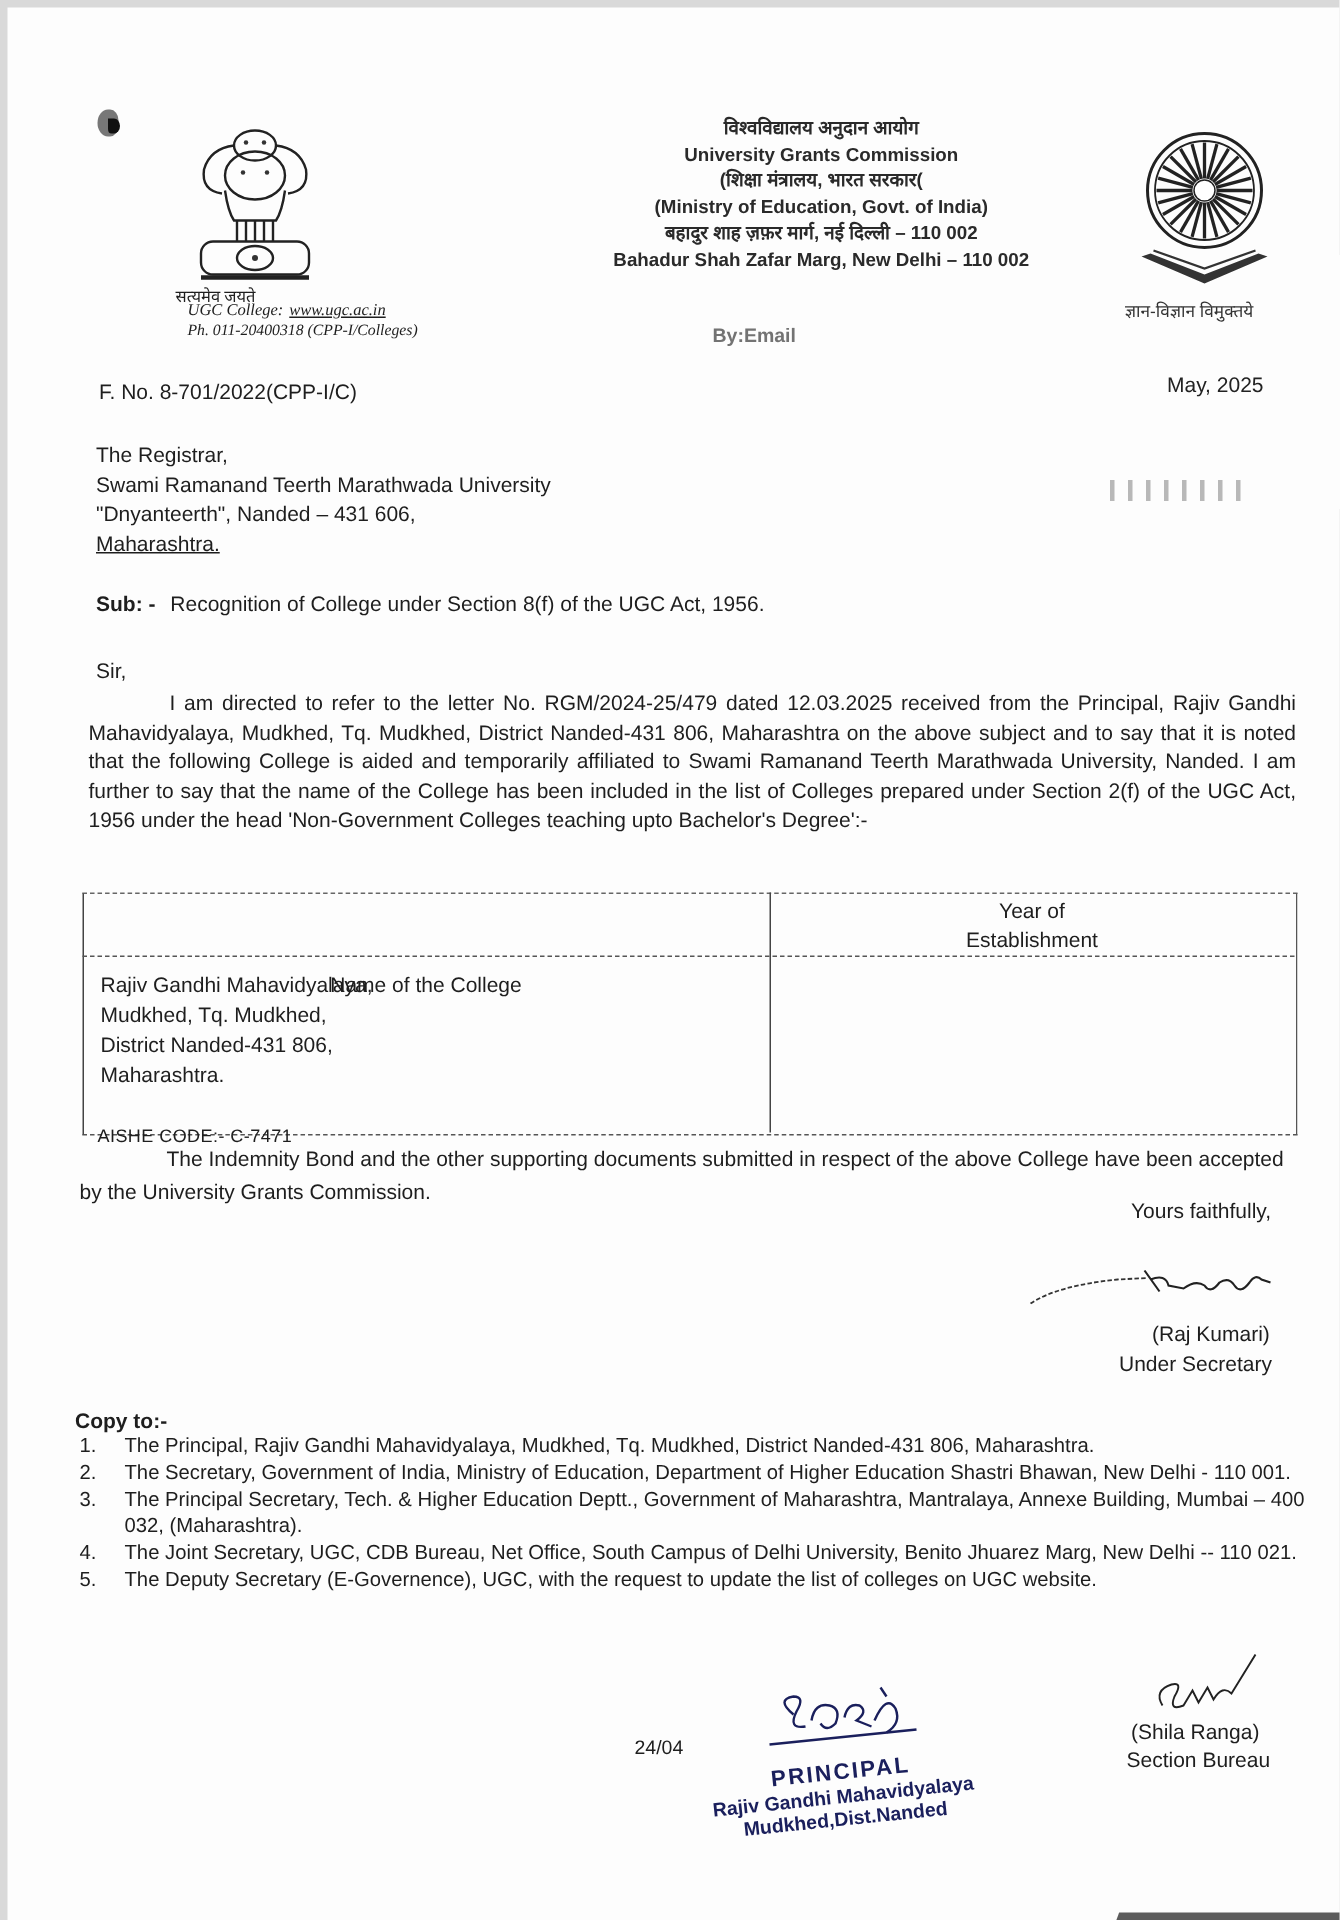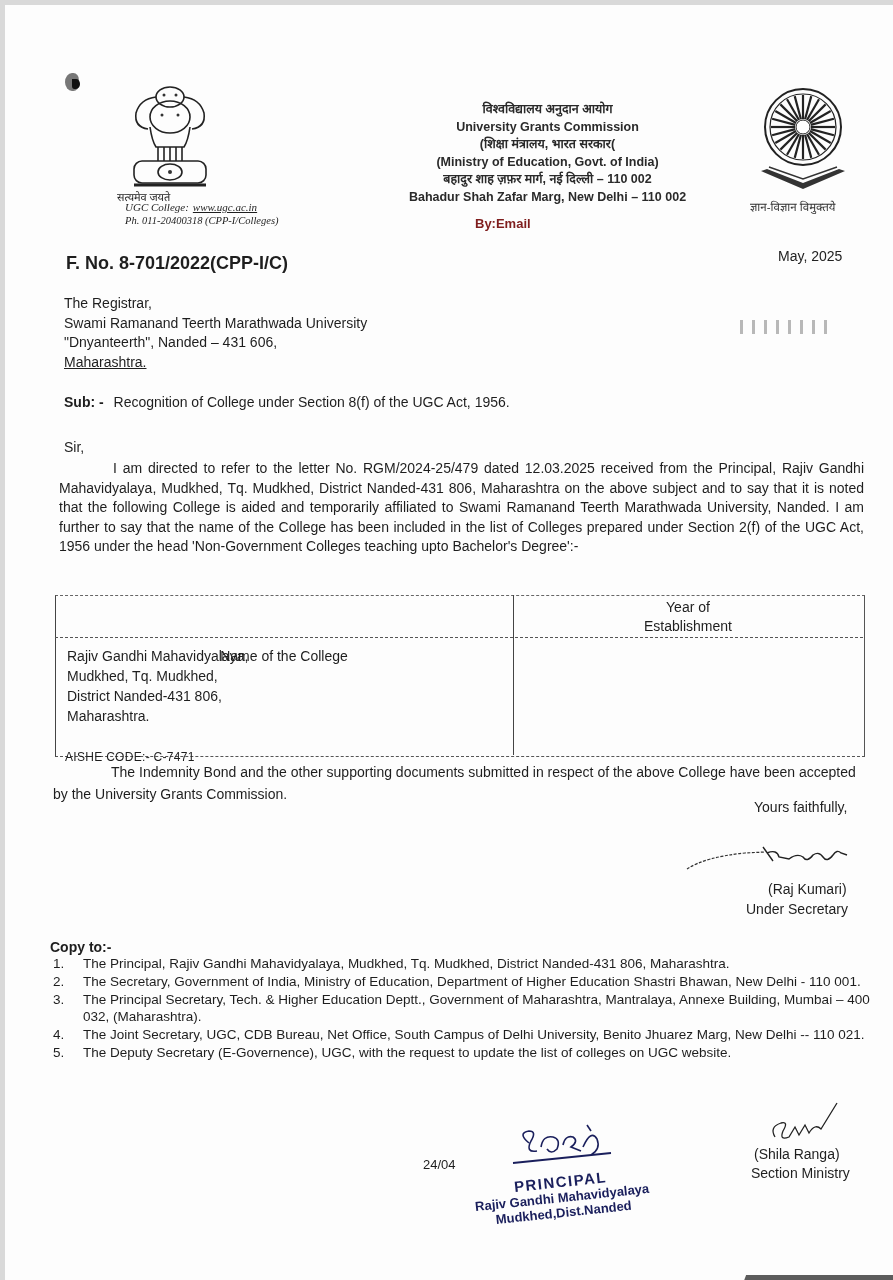--- a/index.html
+++ b/index.html
@@ -13,27 +13,27 @@
   }
   .abs { position: absolute; }
   .emblem-wrap { left: 115px; top: 78px; width: 100px; height: 108px; }
   .emblem-caption { left: 112px; top: 184px; font-family: "Liberation Serif", serif; font-size: 11px; }
   .ugc-site { left: 120px; top: 196px; font-family: "Liberation Serif", serif; font-style: italic; font-size: 11px; }
   .ugc-site .url { text-decoration: underline; margin-left: 4px; }
   .ugc-phone { left: 120px; top: 210px; font-family: "Liberation Serif", serif; font-style: italic; font-size: 10.5px; }
   .mark-blob { left: 60px; top: 68px; width: 14px; height: 18px; border-radius: 50% 40% 40% 50%; background: #777; }
   .mark-blob:after { content:""; position:absolute; left:7px; top:6px; width:8px; height:10px; background:#111; border-radius: 0 50% 50% 30%; }
 
-  .center-head { left: 370px; top: 96px; width: 345px; text-align: center; font-size: 12.5px; line-height: 17.5px; font-weight: bold; color: #2a2a2a; }
-  .byemail { left: 470px; top: 211px; font-size: 13px; font-weight: bold; color:#7f1d1d; }
+  .center-head { left: 370px; top: 72px; width: 345px; text-align: center; font-size: 12.5px; line-height: 17.5px; font-weight: bold; color: #2a2a2a; }
+  .byemail { left: 470px; top: 211px; font-size: 13px; font-weight: bold; color:#737373; }
 
   .logo-wrap { left: 748px; top: 80px; width: 100px; height: 110px; }
   .logo-motto { left: 745px; top: 194px; font-size: 11.5px; color:#333; }
   .date { left: 773px; top: 243px; font-size: 14px; color:#222; }
-  .fno { left: 61px; top: 248px; font-size: 18px; font-weight: bold; }
+  .fno { left: 61px; top: 248px; font-size: 14px; }
 
   .addr { left: 59px; top: 289px; font-size: 14px; line-height: 19.5px; }
   .addr .u { text-decoration: underline; }
   .stamp-faint { left: 735px; top: 315px; width: 125px; height: 20px; }
   .stamp-faint span { display:inline-block; width:3px; height:14px; background:#9a9a9a; margin-right:9px; opacity:.7; }
 
   .subject { left: 59px; top: 389px; font-size: 14px; }
   .subject b { font-weight: bold; margin-right: 6px; }
 
   .sir { left: 59px; top: 434px; font-size: 14px; }
@@ -238,21 +238,21 @@
         <span class="copy-text">The Deputy Secretary (E-Governence), UGC, with the request to update the list of colleges on UGC website.</span>
       </div>
   </div>
 
   <div class="abs sig2">
     <svg width="80" height="55" viewBox="0 0 80 55">
       <path d="M10 40 Q4 30 16 26 Q24 24 18 34 Q14 44 24 40 L30 30 L34 38 L40 28 L44 36 Q50 26 56 32 L72 6" fill="none" stroke="#222" stroke-width="1.3"></path>
     </svg>
   </div>
   <div class="abs sig2-name">(Shila Ranga)</div>
-  <div class="abs sig2-desig">Section Ministry</div>
+  <div class="abs sig2-desig">Section Bureau</div>
 
   <div class="abs date2">24/04</div>
   <div class="abs psig">
     <svg width="110" height="50" viewBox="0 0 110 50">
       <g fill="none" stroke="#1a1f5c" stroke-width="1.6">
         <path d="M22 20 Q10 10 22 8 Q30 8 24 18 Q18 30 30 28"></path>
         <path d="M34 24 Q36 12 46 14 Q54 16 50 26 Q44 32 40 26"></path>
         <path d="M56 22 Q58 12 66 14 Q72 18 64 24 L74 28"></path>
         <path d="M76 24 Q84 6 90 16 Q94 26 84 32"></path>
         <path d="M80 2 L84 8"></path>

